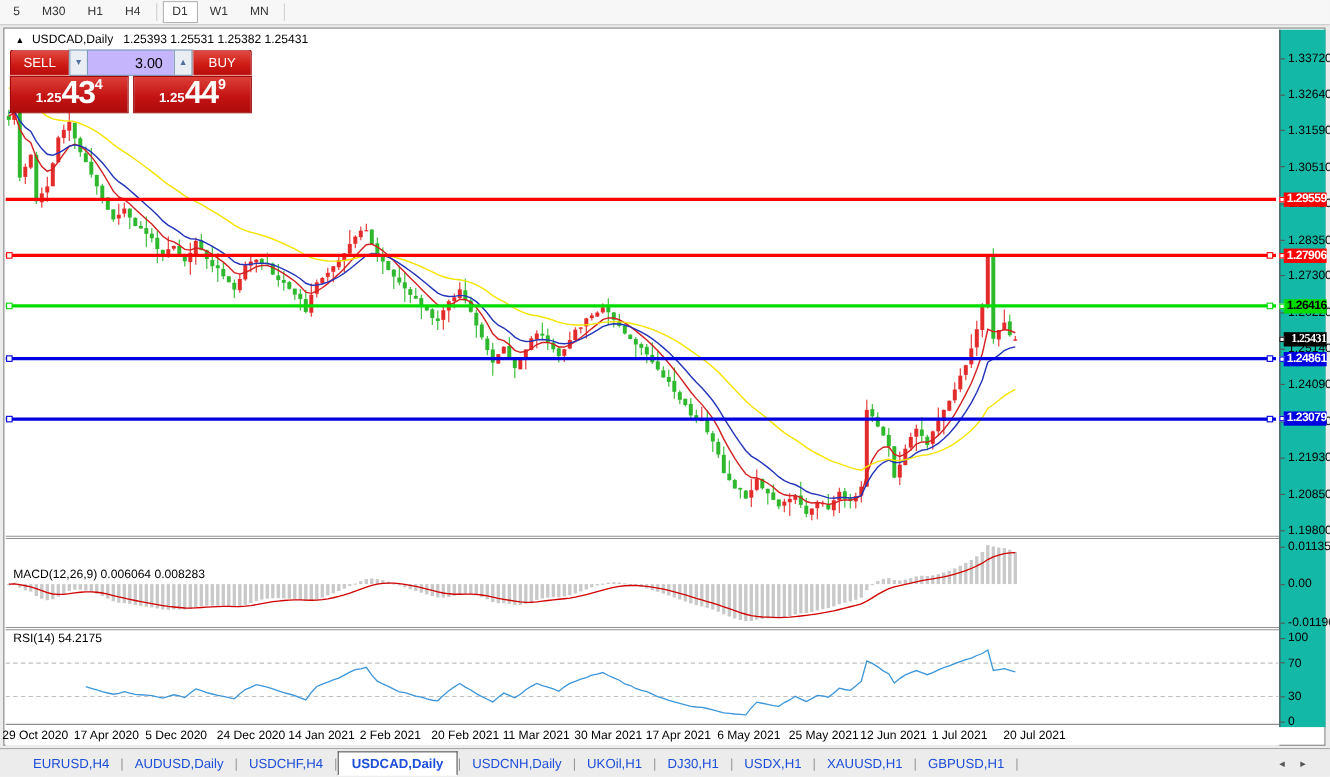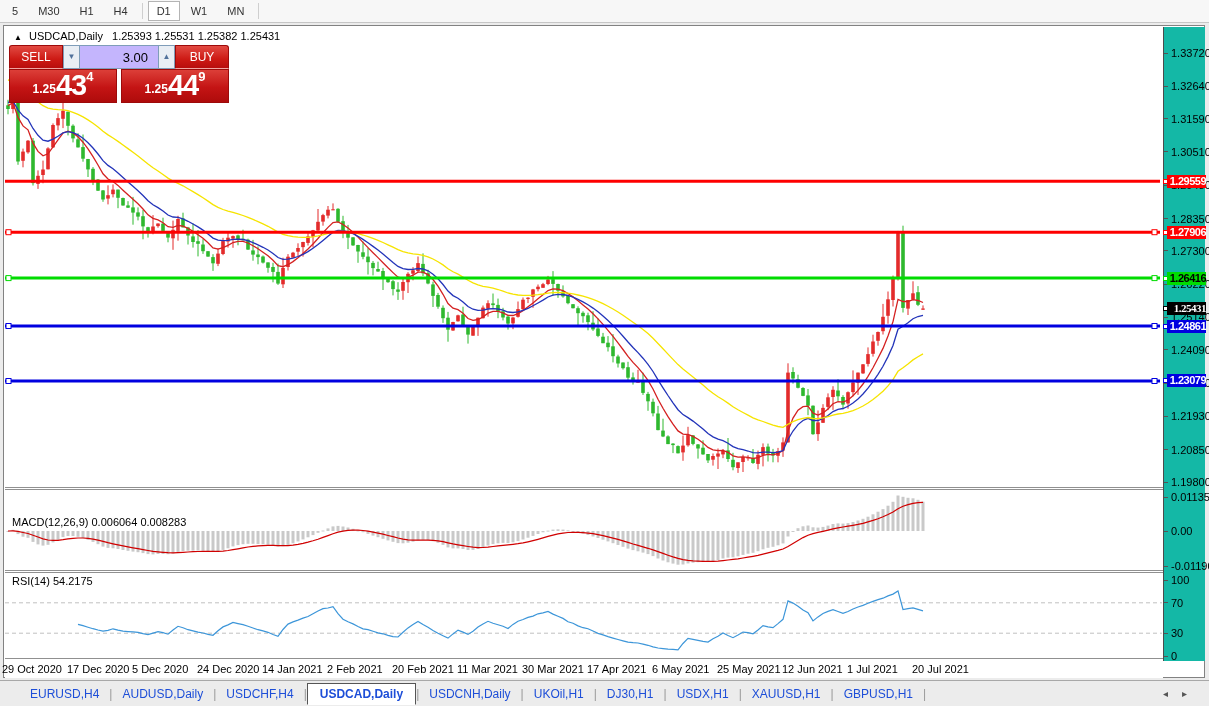--- a/index.html
+++ b/index.html
@@ -762,21 +762,21 @@
         <div class="ax-label" style="top: 147.748px; background: rgb(254, 0, 0); color: rgb(255, 255, 255);">1.29559<div class="ax-sq" style="border: 1px solid rgb(254, 0, 0); top: 4px;"></div></div>
         <div class="ax-label" style="top: 198.691px; background: rgb(254, 0, 0); color: rgb(255, 255, 255);">1.27906<div class="ax-sq" style="border: 1px solid rgb(254, 0, 0); top: 4px;"></div></div>
         <div class="ax-label" style="top: 244.611px; background: rgb(0, 220, 0); color: rgb(0, 0, 0);">1.26416<div class="ax-sq" style="border: 1px solid rgb(0, 220, 0); top: 4px;"></div></div>
         <div class="ax-label" style="top: 292.534px; background: rgb(0, 0, 224); color: rgb(255, 255, 255);">1.24861<div class="ax-sq" style="border: 1px solid rgb(0, 0, 224); top: 4px;"></div></div>
         <div class="ax-label" style="top: 347.453px; background: rgb(0, 0, 224); color: rgb(255, 255, 255);">1.23079<div class="ax-sq" style="border: 1px solid rgb(0, 0, 224); top: 4px;"></div></div>
         <div class="ax-label" style="top: 274.967px; background: rgb(0, 0, 0); color: rgb(255, 255, 255); font-family: Liberation Serif, serif;">1.25431<div class="ax-sq" style="border: 1px solid rgb(0, 0, 0); top: 4px;"></div></div>
       </div>
 
     <div class="date-axis" id="date-axis">
         <div class="date-lbl" style="left: -3px;">29 Oct 2020</div>
-        <div class="date-lbl" style="left: 62px;">17 Dec 2020</div>
+        <div class="date-lbl" style="left: 62px;">17 Apr 2020</div>
         <div class="date-lbl" style="left: 127px;">5 Dec 2020</div>
         <div class="date-lbl" style="left: 192px;">24 Dec 2020</div>
         <div class="date-lbl" style="left: 257px;">14 Jan 2021</div>
         <div class="date-lbl" style="left: 322px;">2 Feb 2021</div>
         <div class="date-lbl" style="left: 387px;">20 Feb 2021</div>
         <div class="date-lbl" style="left: 452px;">11 Mar 2021</div>
         <div class="date-lbl" style="left: 517px;">30 Mar 2021</div>
         <div class="date-lbl" style="left: 582px;">17 Apr 2021</div>
         <div class="date-lbl" style="left: 647px;">6 May 2021</div>
         <div class="date-lbl" style="left: 712px;">25 May 2021</div>

